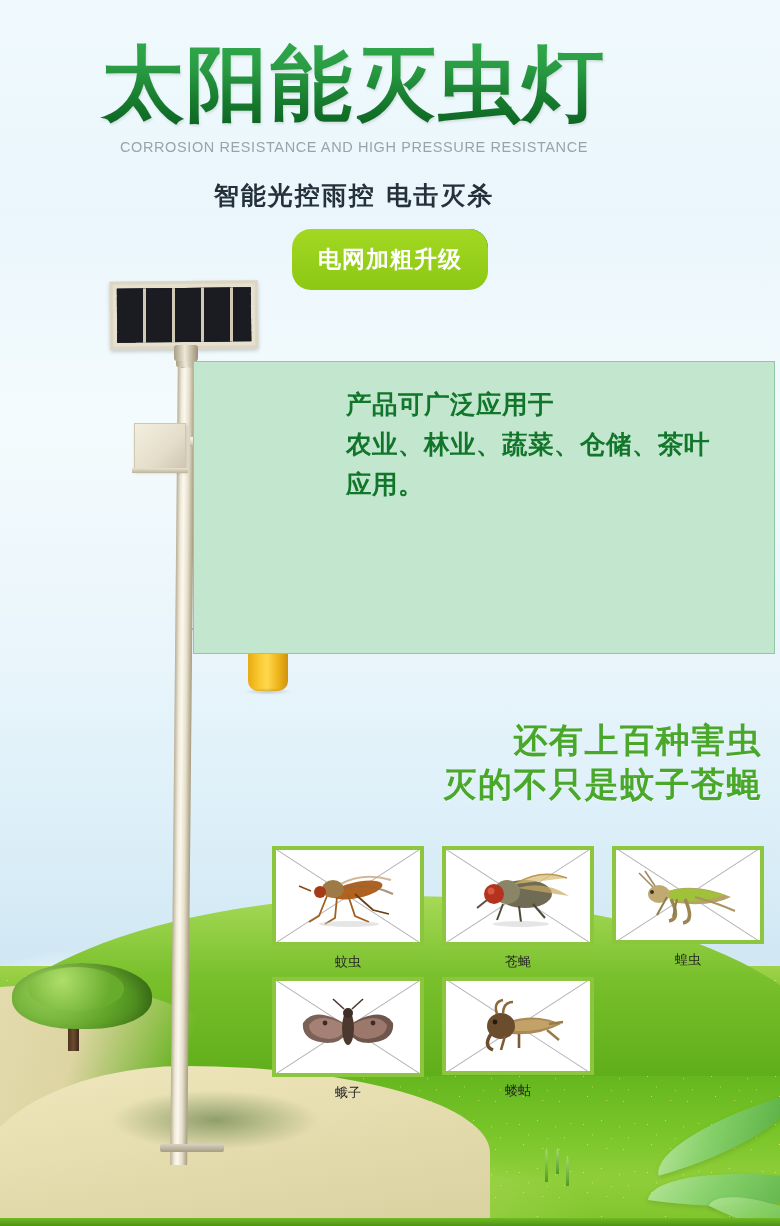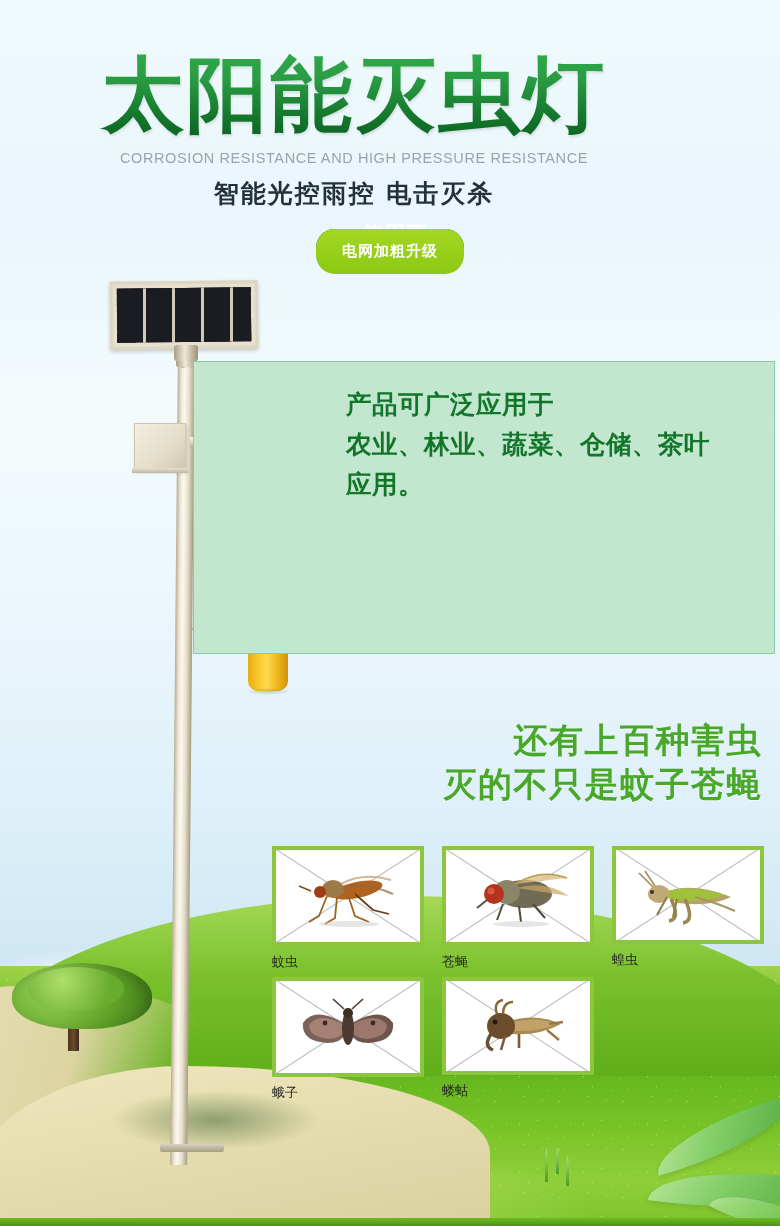--- a/index.html
+++ b/index.html
@@ -102,21 +102,21 @@
     position:absolute;bottom:40px;width:3px;height:34px;
     background:linear-gradient(180deg,#a9dc6f,#4f9c22);
     border-radius:50% 50% 0 0;
   }
   .bottombar{
     position:absolute;left:0;bottom:0;width:780px;height:8px;
     background:linear-gradient(180deg,#6fba23,#4d9415);
   }
 
   
-  .header{position:absolute;left:0;top:12px;width:708px;}
+  .header{position:absolute;left:0;top:1px;width:708px;}
   .title{
     text-align:center;
     margin:42px 0 0 0;
     font-size:82px;
     line-height:1;
     font-weight:bold;
     letter-spacing:2px;
     background:linear-gradient(180deg,#2fa84a 0%,#2a9c44 30%,#167a2d 72%,#0d6623 100%);
     -webkit-background-clip:text;
     background-clip:text;
@@ -129,21 +129,21 @@
   .subtitle-en{
     text-align:center;
     margin-top:14px;
     font-size:14.5px;
     letter-spacing:.6px;
     color:#9aa3aa;
     font-family:"Liberation Sans",sans-serif;
   }
   .subtitle-cn{
     text-align:center;
-    margin-top:11px;
+    margin-top:24px;
     font-size:25px;
     font-weight:bold;
     color:#24303a;
     letter-spacing:2px;
     font-family:"DejaVu Sans","Liberation Sans",sans-serif;
   }
 
   
   .badge-wrap{
     position:absolute;left:0;top:229px;width:780px;
@@ -157,25 +157,25 @@
     padding:0 22px 0 46px;
     background:#0a7a1e;
     border-radius:19px;
     display:flex;align-items:center;justify-content:flex-end;
     color:#fff;font-size:21px;font-weight:bold;letter-spacing:1px;
     font-family:"DejaVu Sans","Liberation Sans",sans-serif;
     z-index:1;
   }
   .badge-left{
     position:relative;height:37px;
-    padding:4px 26px;
+    padding:12px 26px;
     background:linear-gradient(180deg,#a3d822,#8cc814);
     border-radius:19px;
     display:flex;align-items:center;
-    color:#fff;font-size:15px;font-weight:bold;letter-spacing:1px;
+    color:#fff;font-size:23px;font-weight:bold;letter-spacing:1px;
     font-family:Liberation Mono, monospace;
     z-index:2;
   }
 
   
   .rig{position:absolute;left:0;top:0;width:780px;height:1226px;pointer-events:none;}
   .pole{
     position:absolute;left:178px;top:345px;width:17px;height:820px;
     background:linear-gradient(90deg,#b9ae96 0%,#efe9d8 24%,#fbf8ef 42%,#e6dfca 68%,#a79c82 100%);
     transform:rotate(.55deg);
@@ -355,20 +355,21 @@
     position:absolute;left:50%;top:50%;width:190px;height:1px;
     background:#b6b6b6;transform-origin:center;
   }
   .thumb .x1{transform:translate(-50%,-50%) rotate(33deg);}
   .thumb .x2{transform:translate(-50%,-50%) rotate(-33deg);}
   .bug{
     position:absolute;left:50%;top:50%;transform:translate(-50%,-50%);
     width:110px;height:64px;
   }
   .caption{
+    text-align:center;
     margin-top:7px;
     font-size:13px;
     color:#222;
     font-family:Liberation Serif, serif;
   }
   .r2 .thumb{height:98px;}
 </style>
 </head>
 <body>
 

